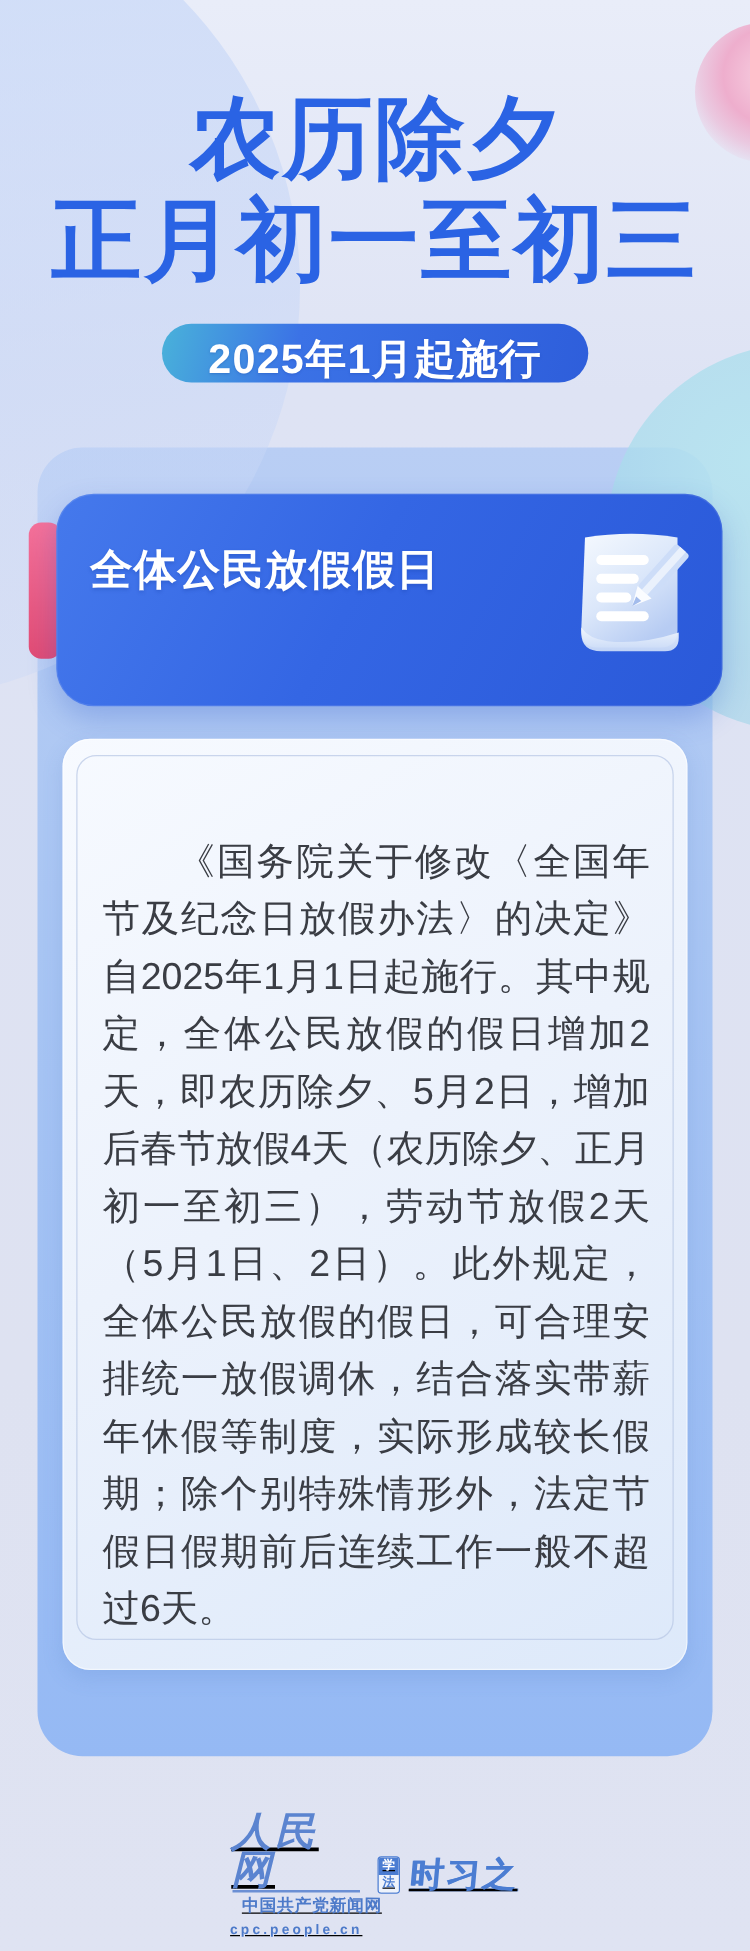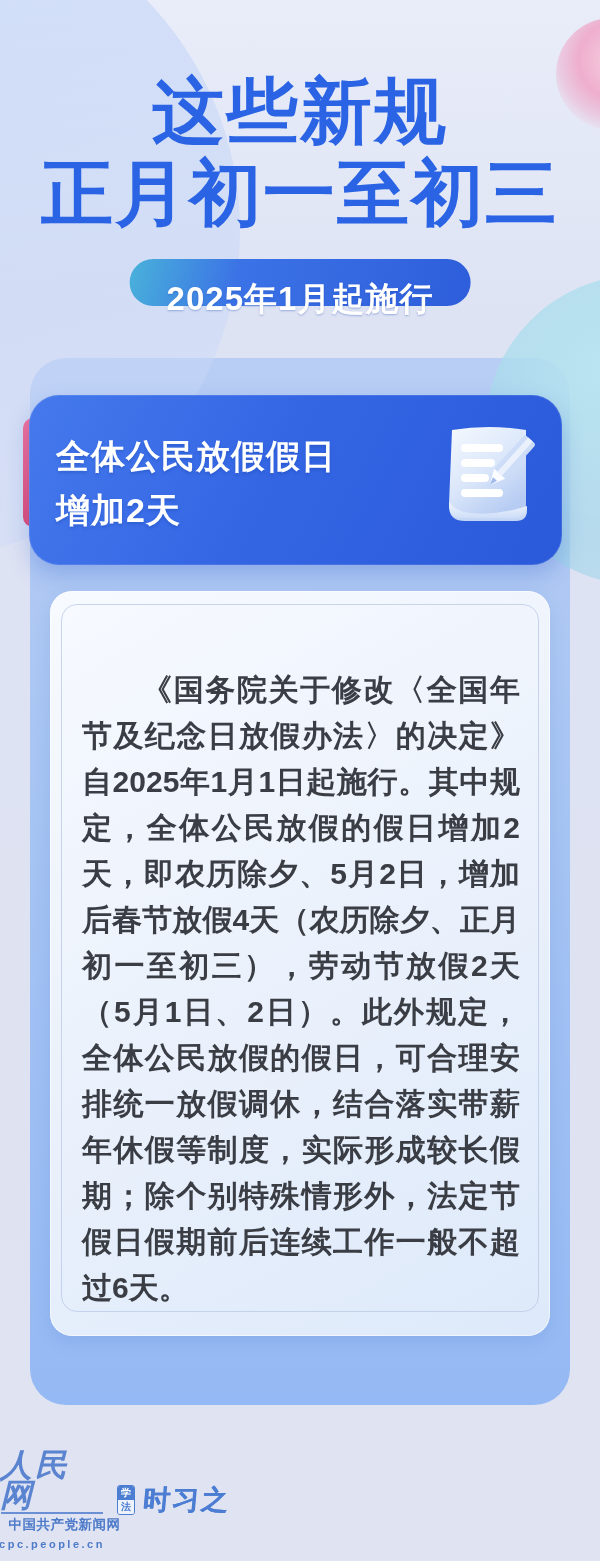--- a/index.html
+++ b/index.html
@@ -24,37 +24,37 @@
     background:radial-gradient(circle at 38% 30%,rgba(183,228,240,0.95) 0%,rgba(160,214,233,0.65) 55%,rgba(152,208,230,0.45) 100%);
   }
   
   .header{position:absolute;left:0;top:70px;width:600px;text-align:center;z-index:5;}
   .main-title{
     font-size:72px;line-height:82px;font-weight:900;letter-spacing:2px;
     color:#2a63e4;margin:0;
   }
   .date-badge{
     position:absolute;left:50%;top:259px;transform:translateX(-50%);
-    height:47px;line-height:47px;padding:16px 37px;border-radius:24px;white-space:nowrap;
+    height:47px;line-height:47px;padding:4px 37px;border-radius:24px;white-space:nowrap;
     background:linear-gradient(105deg,#49b2da 0%,#3b72e6 32%,#2e5edb 100%);
     color:#ffffff;font-size:33px;font-weight:800;letter-spacing:1px;z-index:5;
     text-shadow:0 1px 2px rgba(30,70,170,0.35);
   }
   
   .section-container{
     position:absolute;left:30px;top:358px;width:540px;height:1047px;border-radius:36px;z-index:2;
     background:linear-gradient(180deg,#b9cef4 0%,#a8c5f3 38%,#95b9f4 100%);
   }
   
   .pink-tab{
     position:absolute;left:23px;top:418px;width:26px;height:109px;border-radius:10px;z-index:4;
     background:linear-gradient(180deg,#f4719a 0%,#e14b74 100%);
   }
   .title-card{
-    position:absolute;left:29px;top:395px;width:533px;height:170px;border-radius:30px;z-index:5;
+    position:absolute;left:45px;top:395px;width:533px;height:170px;border-radius:30px;z-index:5;
     background:linear-gradient(118deg,#4579ec 0%,#3466e4 45%,#2a59d9 100%);
     box-shadow:0 10px 22px rgba(45,90,200,0.28), inset 0 0 0 1px rgba(255,255,255,0.10);
   }
   .card-title{
     position:absolute;left:27px;top:34px;color:#ffffff;
     font-size:34px;line-height:54px;font-weight:900;letter-spacing:1px;
     text-shadow:0 2px 3px rgba(20,60,160,0.30);
   }
   .doc-icon{position:absolute;right:22px;top:27px;width:102px;height:110px;}
   
@@ -62,27 +62,27 @@
     position:absolute;left:50px;top:591px;width:500px;height:745px;border-radius:22px;z-index:5;
     background:linear-gradient(150deg,#f7faff 0%,#ecf2fc 45%,#dde9fa 100%);
     box-shadow:0 6px 16px rgba(80,120,200,0.18), inset 0 0 0 1px rgba(255,255,255,0.55);
   }
   .content-inner{
     position:absolute;left:11px;right:11px;top:13px;bottom:24px;
     border:1px solid rgba(186,200,230,0.75);border-radius:16px;
     padding:62px 18px 0 20px;
   }
   .body-text{
-    font-size:30px;line-height:46px;color:#3a3d44;font-weight:700;
+    font-size:30px;line-height:46px;color:#3a3d44;font-weight:400;
     text-align:justify;text-indent:2em;word-break:break-all;margin:0;
   }
   
   .footer{
     position:absolute;left:0;top:1450px;width:600px;z-index:4;
-    display:flex;align-items:center;gap:13px;
+    display:flex;justify-content:center;align-items:center;gap:13px;text-decoration:underline;
   }
   .rmw-logo{display:flex;flex-direction:column;align-items:center;width:104px;}
   .rmw-script{
     font-family:"Liberation Serif","DejaVu Serif",serif;font-style:italic;
     font-size:32px;line-height:30px;font-weight:700;color:#5b84d0;letter-spacing:3px;
   }
   .rmw-divider{width:102px;height:2px;background:#6b8fd4;margin:2px 0 2px 0;}
   .rmw-name{font-size:13.5px;font-weight:800;color:#4d7ac9;letter-spacing:0.5px;white-space:nowrap;margin-left:25px;}
   .rmw-url{font-size:11px;font-weight:700;color:#4d7ac9;letter-spacing:2.5px;margin-top:4px;}
   .sxz-group{display:flex;align-items:center;gap:8px;}
@@ -101,30 +101,29 @@
 <body>
 
 <div id="page">
 
   <div class="deco deco-left"></div>
   <div class="deco deco-pink"></div>
   <div class="section-container"></div>
   <div class="deco deco-teal"></div>
 
   <div class="header">
-    <div class="main-title">这些新规</div>
+    <div class="main-title">农历除夕</div>
     <div class="main-title">正月初一至初三</div>
   </div>
   <div class="date-badge">2025年1月起施行</div>
 
   <div class="pink-tab"></div>
   <div class="title-card">
     <div class="card-title">
       <div>全体公民放假假日</div>
-      <div>增加2天</div>
     </div>
     <svg class="doc-icon" viewBox="0 0 102 110" xmlns="http://www.w3.org/2000/svg">
       <defs>
         <linearGradient id="pg" x1="0" y1="0" x2="0.6" y2="1">
           <stop offset="0" stop-color="#f5f9fe"></stop>
           <stop offset="0.55" stop-color="#dbe7fa"></stop>
           <stop offset="1" stop-color="#b7ccf3"></stop>
         </linearGradient>
         <linearGradient id="cg" x1="0" y1="0" x2="0" y2="1">
           <stop offset="0" stop-color="#f2f7fd"></stop>

